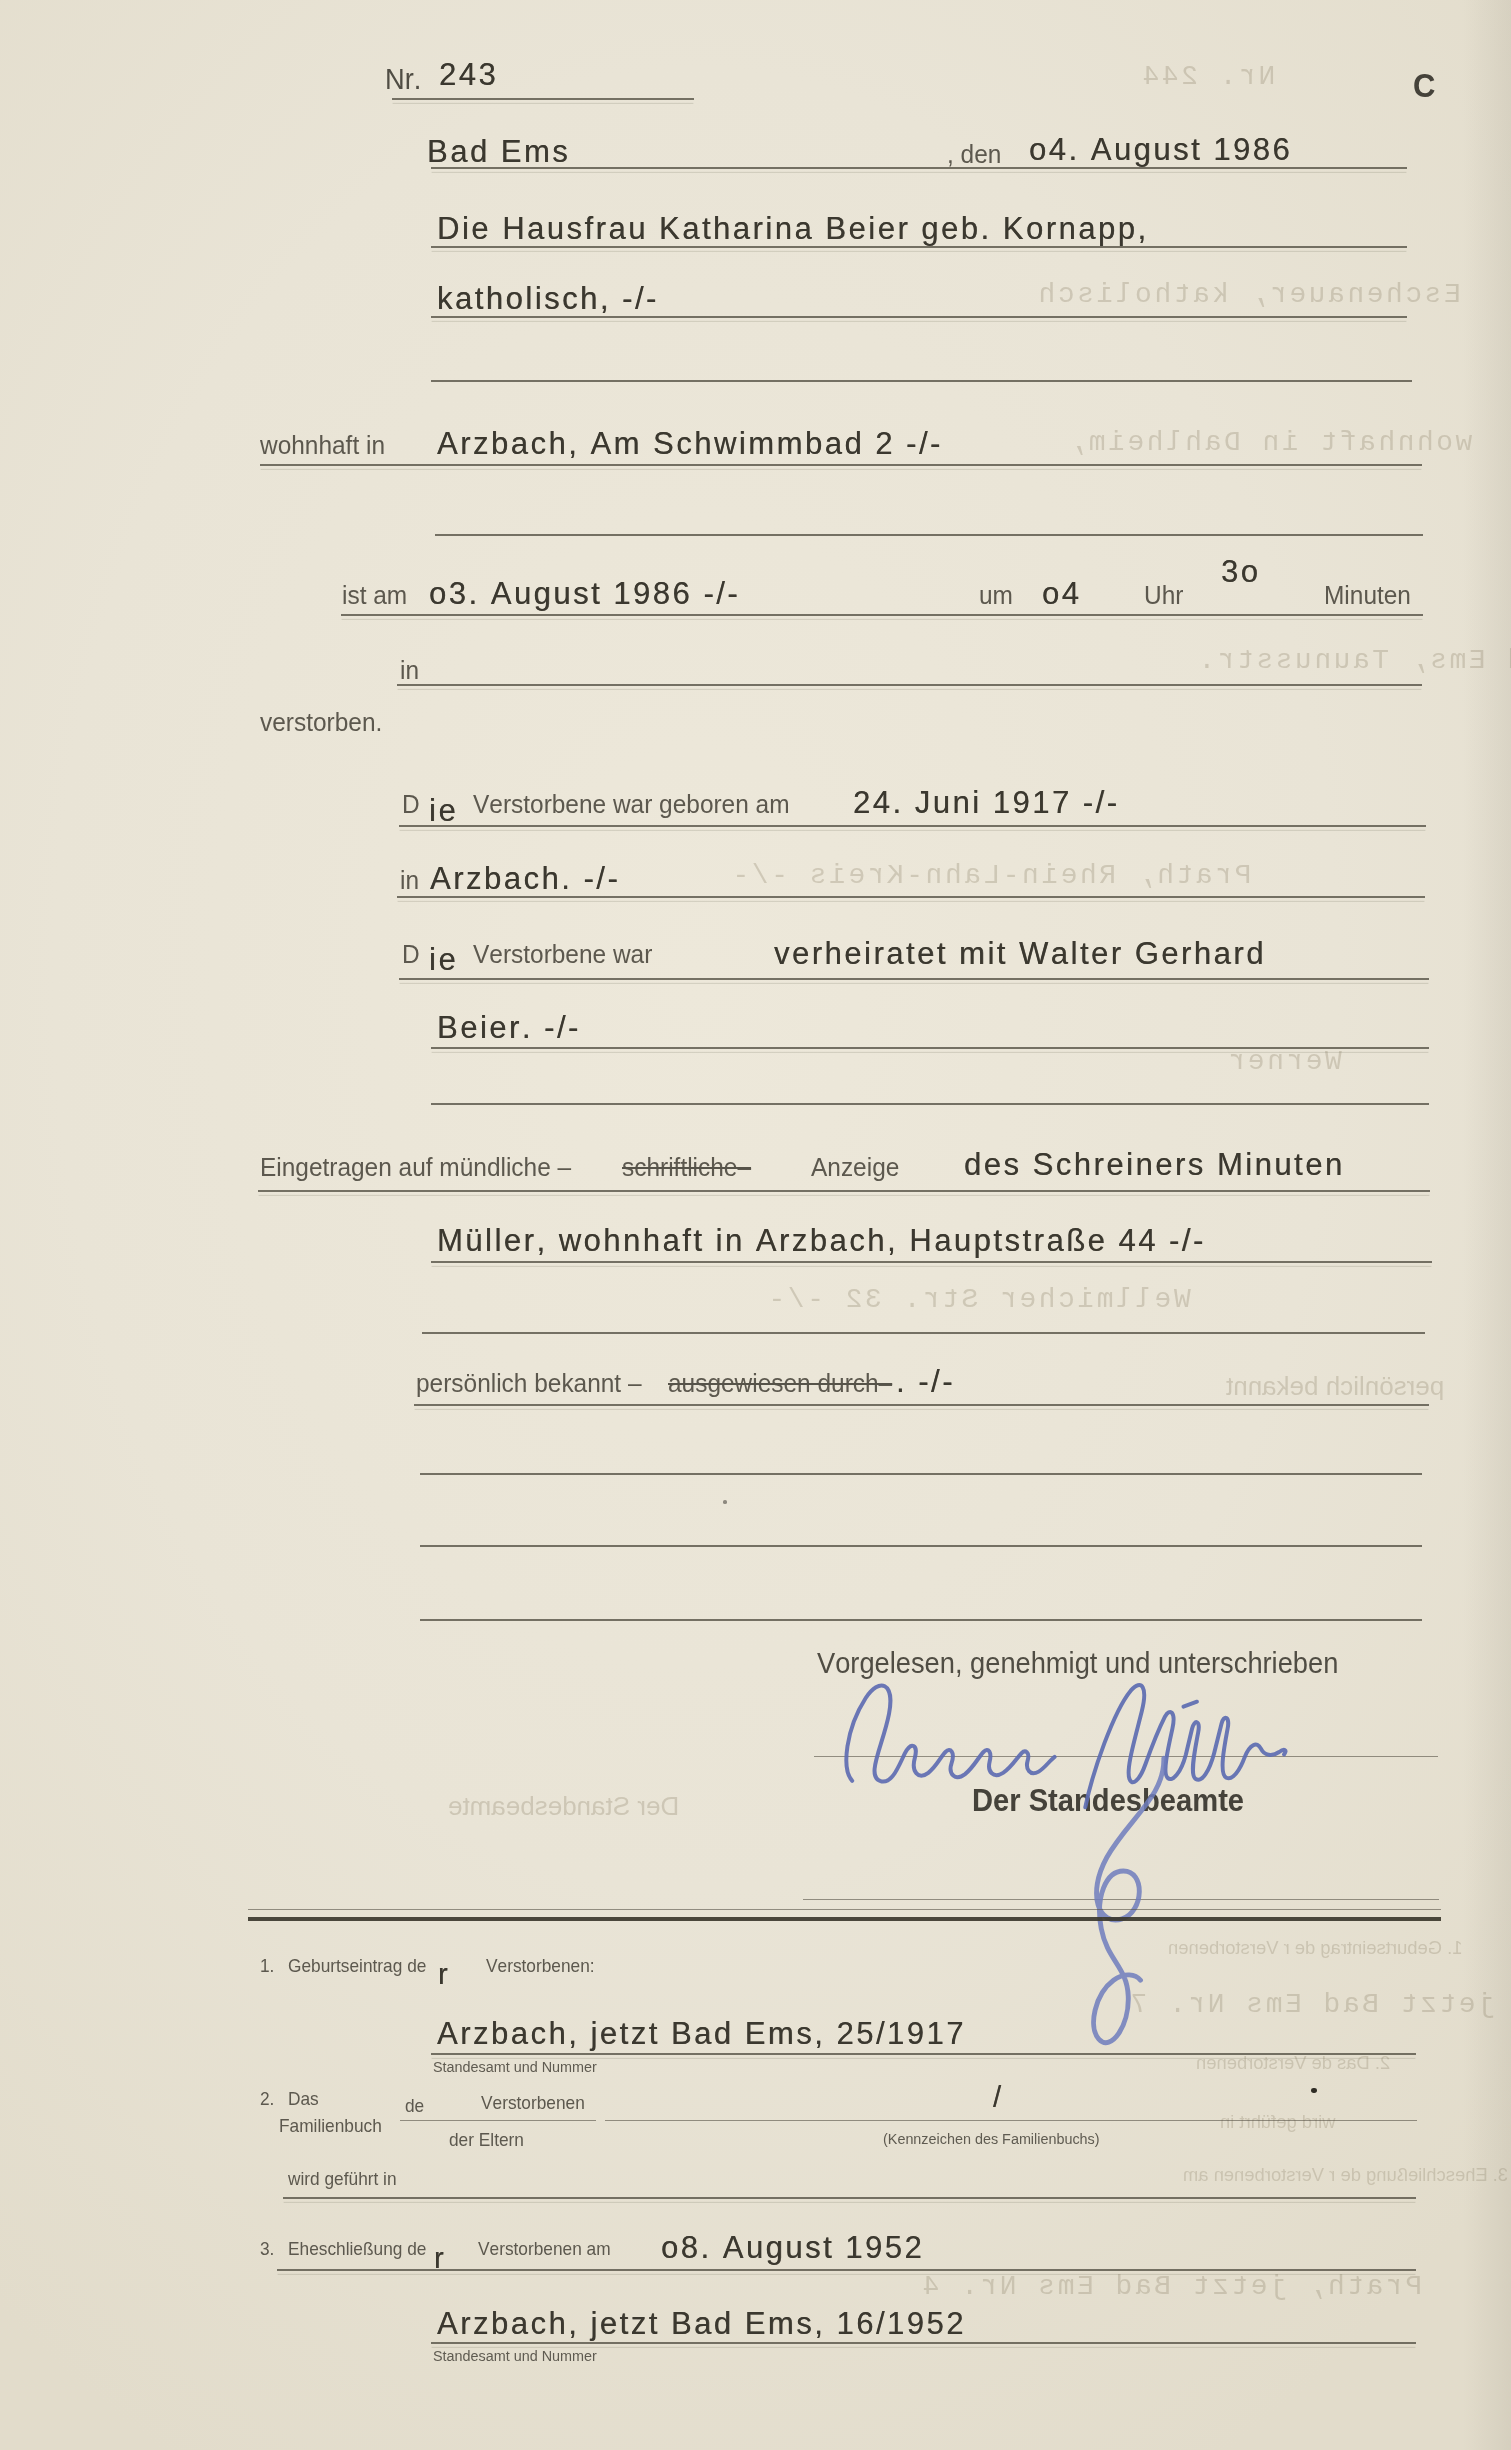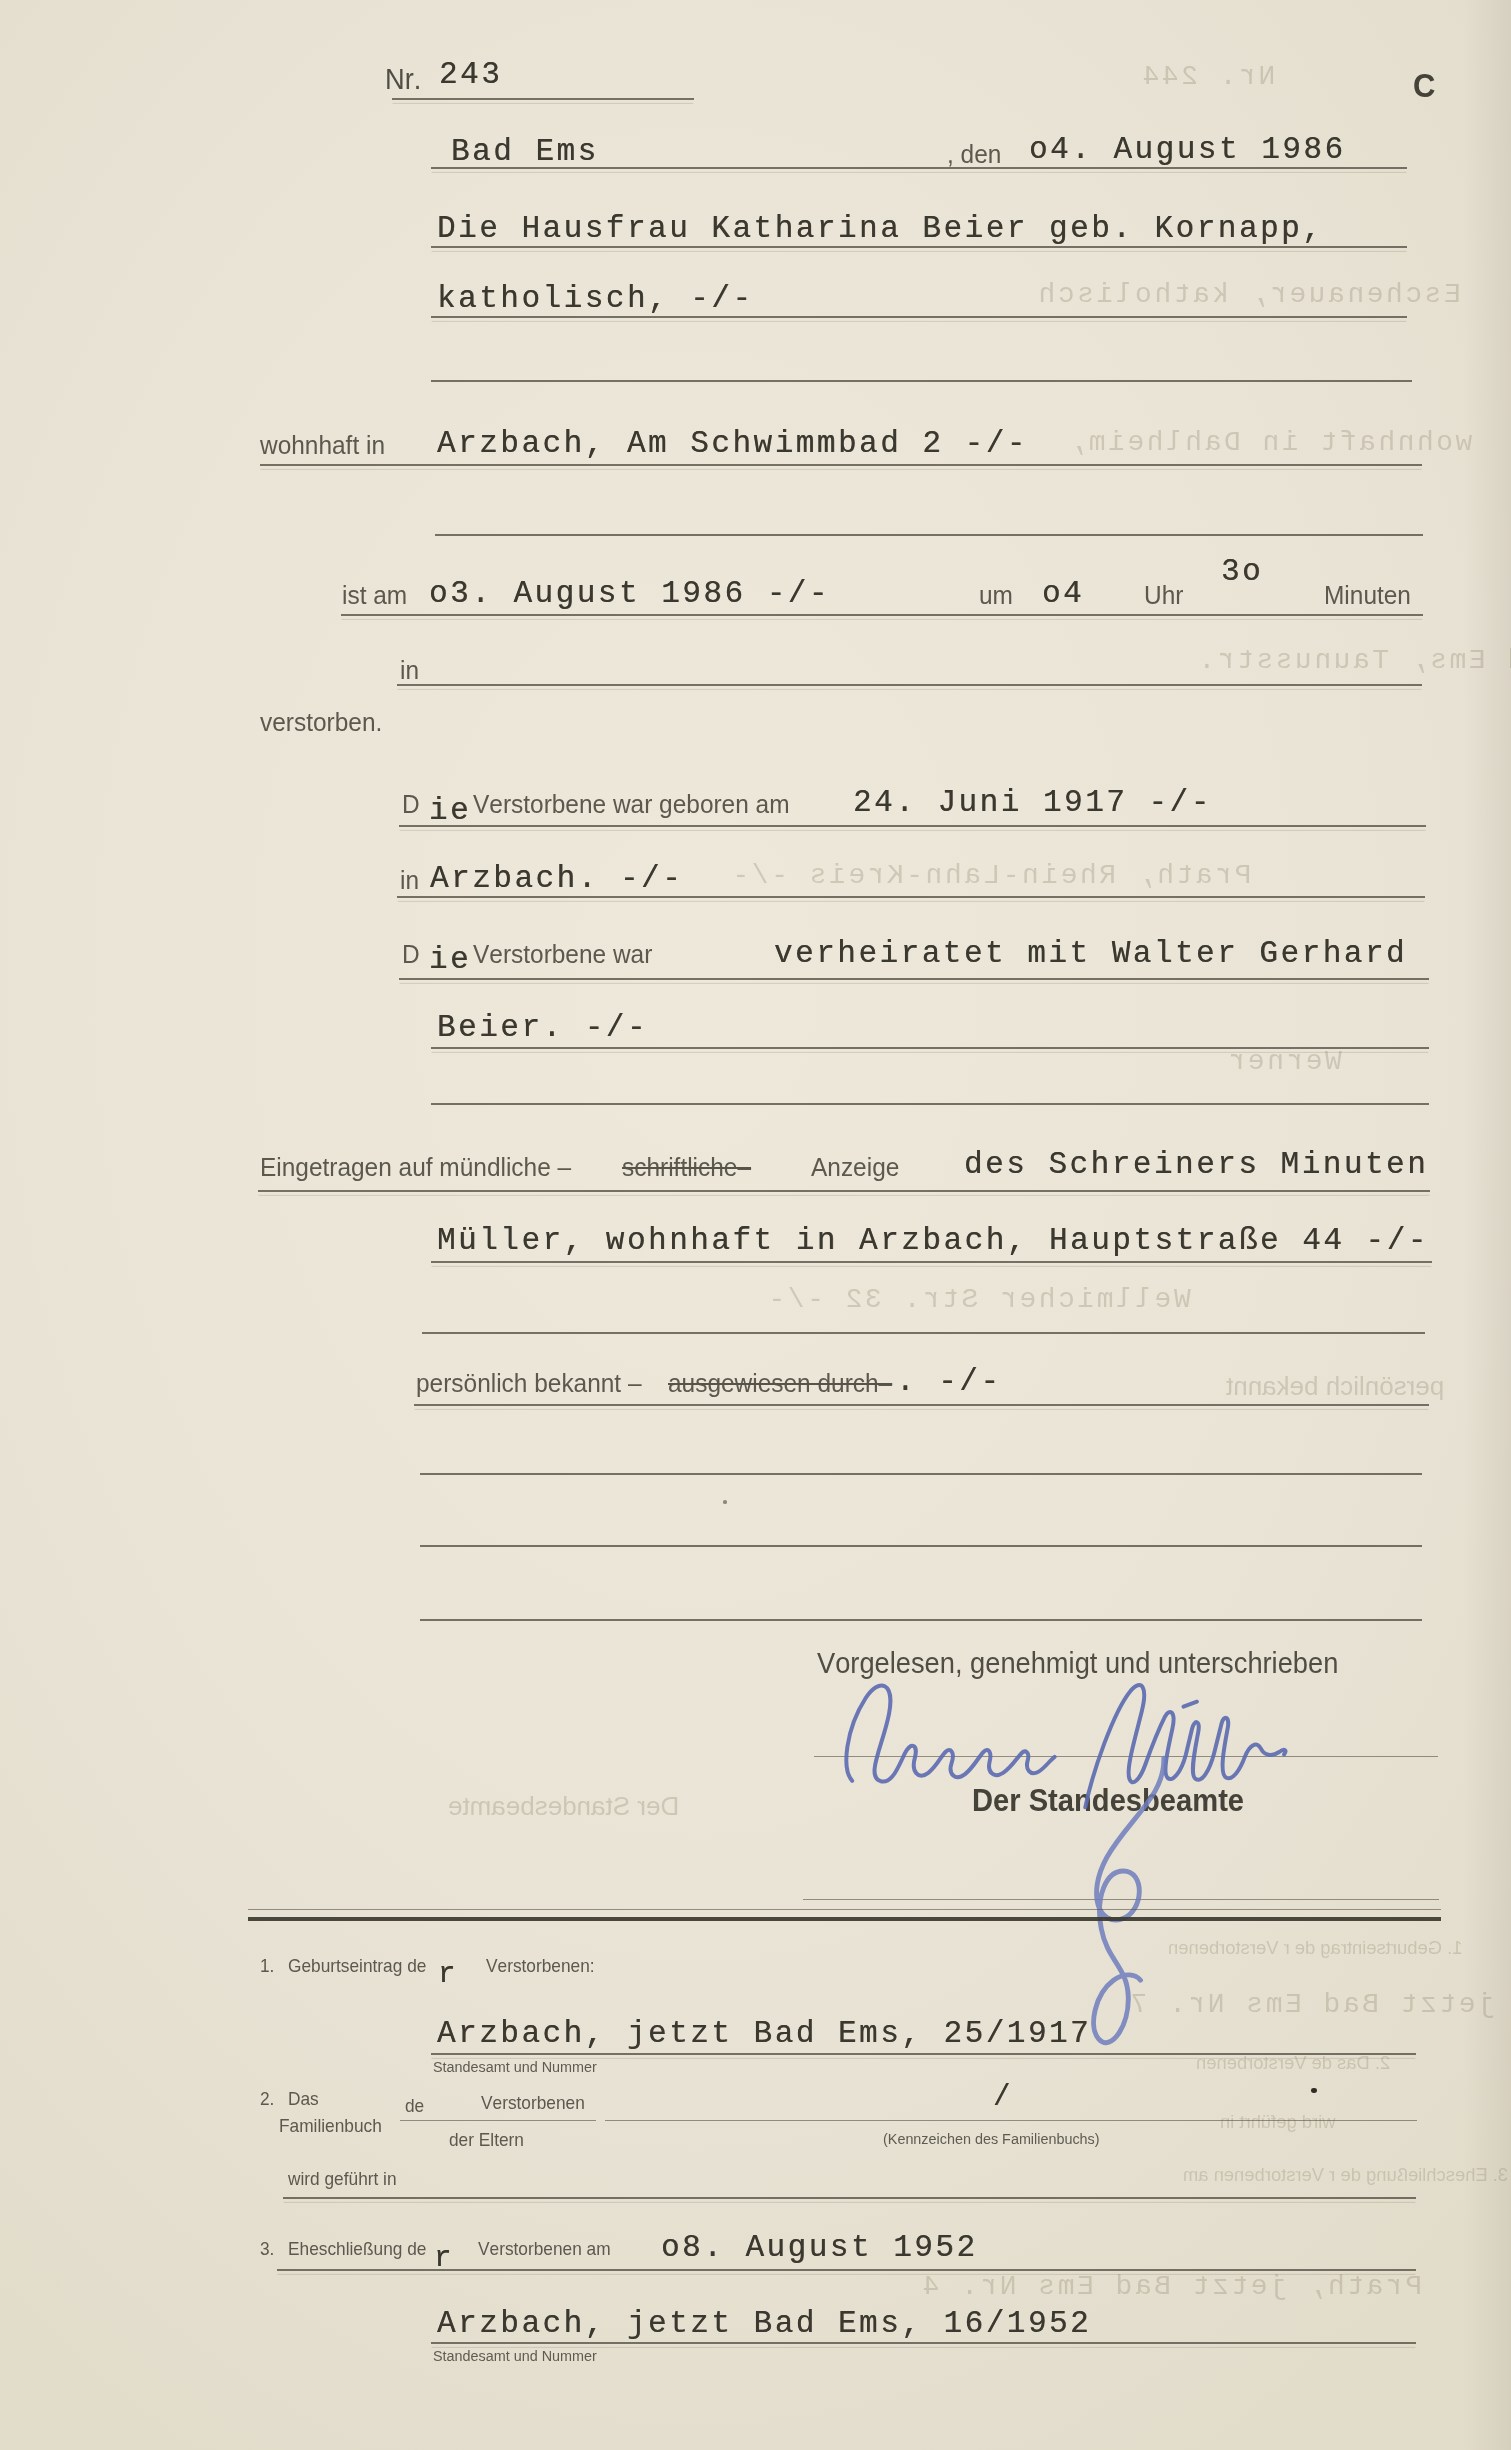--- a/index.html
+++ b/index.html
@@ -1,21 +1,21 @@
 <!DOCTYPE html>
 <html style="font-size:9.8px"><head>
 <meta charset="utf-8">
 <style>
   html,body{margin:0;padding:0;background:#cfcaba;}
   .page{position:relative;width:1512px;height:2450px;overflow:hidden;
     background:radial-gradient(ellipse 1165px 1655px at 46% 40%, #ede8da 0%, #e9e4d6 55%, #e2dccb 100%);
     font-kerning:none;}
   .page::after{content:"";position:absolute;right:0;top:0;width:49px;height:100%;
     background:linear-gradient(to right, rgba(120,112,95,0), rgba(120,112,95,.12));pointer-events:none;}
-  .tw{position:absolute;font-family:Liberation Mono, monospace;font-size:31px;
+  .tw{position:absolute;font-family:Liberation Sans, sans-serif;font-size:31px;
     letter-spacing:2.5px;color:#3b382f;white-space:nowrap;line-height:1;
     text-shadow:0.3px 0 0 rgba(59,56,47,.75);}
   .pl{position:absolute;font-family:"Liberation Sans","DejaVu Sans",sans-serif;font-size:26px;
     color:#5c584e;white-space:nowrap;line-height:1;transform:scaleX(.94);transform-origin:0 0;}
   .pl.big{font-size:29px;color:#504d44;}
   .pl.bold{font-weight:bold;color:#45423a;}
   .pl.sm{font-size:18.4px;}
   .plc{position:absolute;font-family:"Liberation Sans",sans-serif;font-size:15.3px;color:#5f5b51;
     white-space:nowrap;line-height:1;transform:scaleX(.94);transform-origin:0 0;}
   .strike{text-decoration:line-through;text-decoration-thickness:1.8px;text-decoration-color:#565349;}
@@ -51,21 +51,21 @@
   <div class="ghost gsans" style="left:1196px;top:2054px">2. Das de Verstorbenen</div>
   <div class="ghost gsans" style="left:1220px;top:2113px">wird geführt in</div>
   <div class="ghost gsans" style="left:1183px;top:2166px">3. Eheschließung de r Verstorbenen am</div>
   <div class="ghost gtw" style="left:920px;top:2273px">Prath, jetzt Bad Ems Nr. 4</div>
 
   <div class="pl big" style="left:385px;top:65px">Nr.</div>
   <div class="tw" style="left:439px;top:59px">243</div>
   <div class="rule" style="left:392px;top:98px;width:302px"></div>
   <div class="pl bold" style="left:1413px;top:69px;font-size:33px">C</div>
 
-  <div class="tw" style="left:451px;top:136px">Bad Ems</div>
+  <div class="tw" style="left:427px;top:136px">Bad Ems</div>
   <div class="pl" style="left:947px;top:141px">, den</div>
   <div class="tw" style="left:1029px;top:134px">o4. August 1986</div>
   <div class="rule" style="left:431px;top:167px;width:976px"></div>
 
   <div class="tw" style="left:437px;top:213px">Die Hausfrau Katharina Beier geb. Kornapp,</div>
   <div class="rule" style="left:431px;top:246px;width:976px"></div>
 
   <div class="tw" style="left:437px;top:283px">katholisch, -/-</div>
   <div class="rule" style="left:431px;top:316px;width:976px"></div>
 

